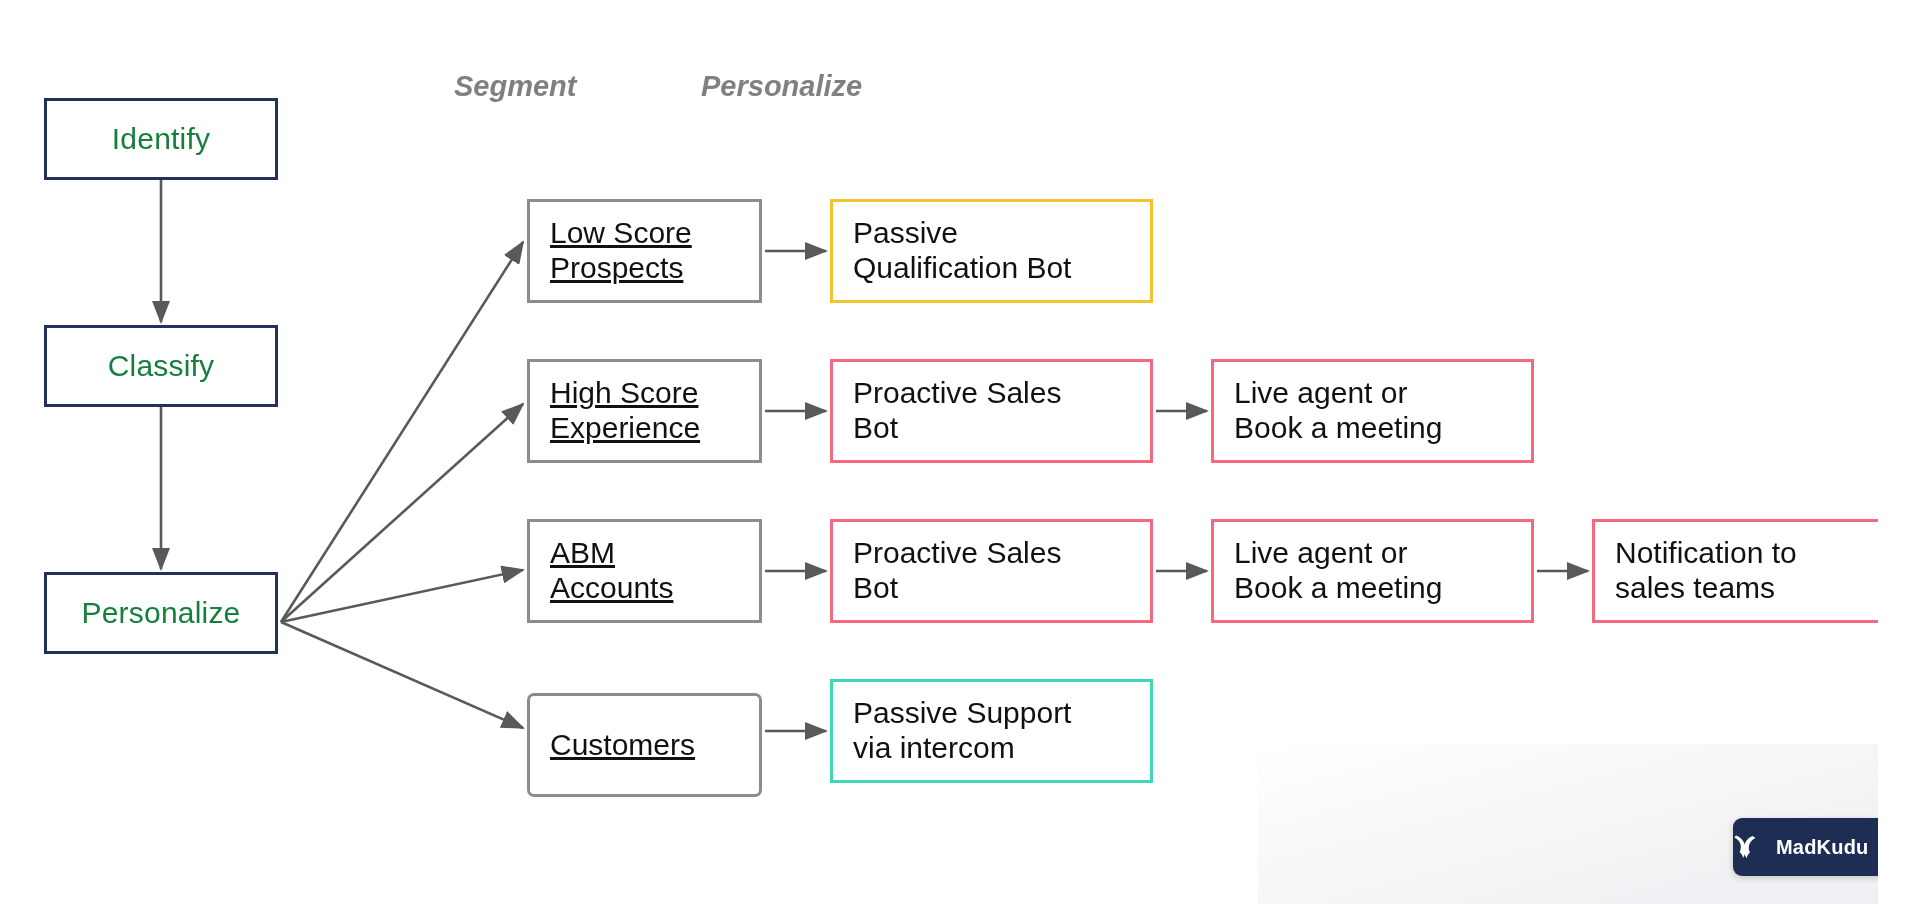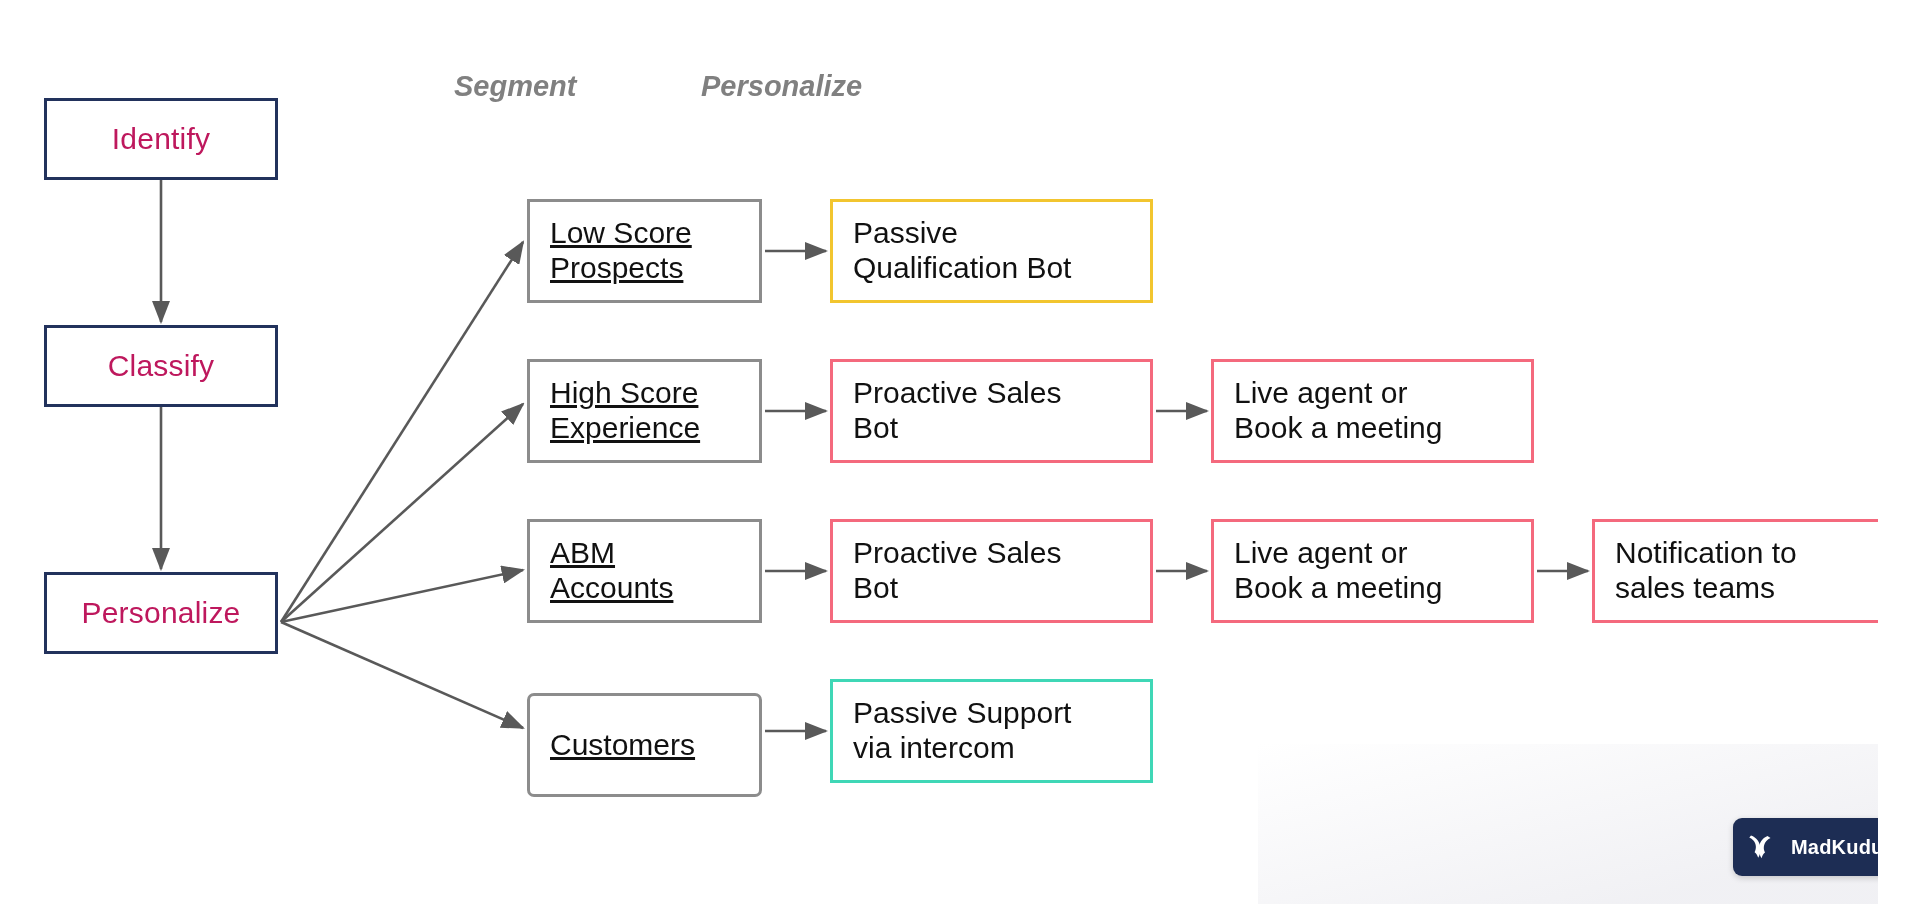--- a/index.html
+++ b/index.html
@@ -44,21 +44,21 @@
     display: flex;
     align-items: center;
     line-height: 1.16;
     white-space: pre-line;
   }
   .node-stage {
     border: 3px solid #22325c;
     justify-content: center;
     text-align: center;
     font-size: 30px;
-    color: #be185d;
+    color: #15803d;
     letter-spacing: 0.2px;
   }
   .node-card {
     border: 3px solid #8c8c8c;
     padding-left: 20px;
     font-size: 30px;
     color: #111111;
   }
   .node-card.gray   { border-color: #8c8c8c; text-decoration: underline; }
   .node-card.yellow { border-color: #f2c52f; }
@@ -79,21 +79,20 @@
     position: absolute;
     left: 1733px;
     top: 818px;
     width: 174px;
     height: 58px;
     background: #1d2d54;
     border-radius: 9px;
     display: flex;
     align-items: center;
     gap: 9px;
-    padding-left: 15px;
     box-sizing: border-box;
     box-shadow: 0 2px 6px rgba(0,0,0,0.18);
   }
   #madkudu-badge .wordmark {
     color: #ffffff;
     font-size: 20px;
     font-weight: bold;
     letter-spacing: 0.2px;
   }
 </style>

